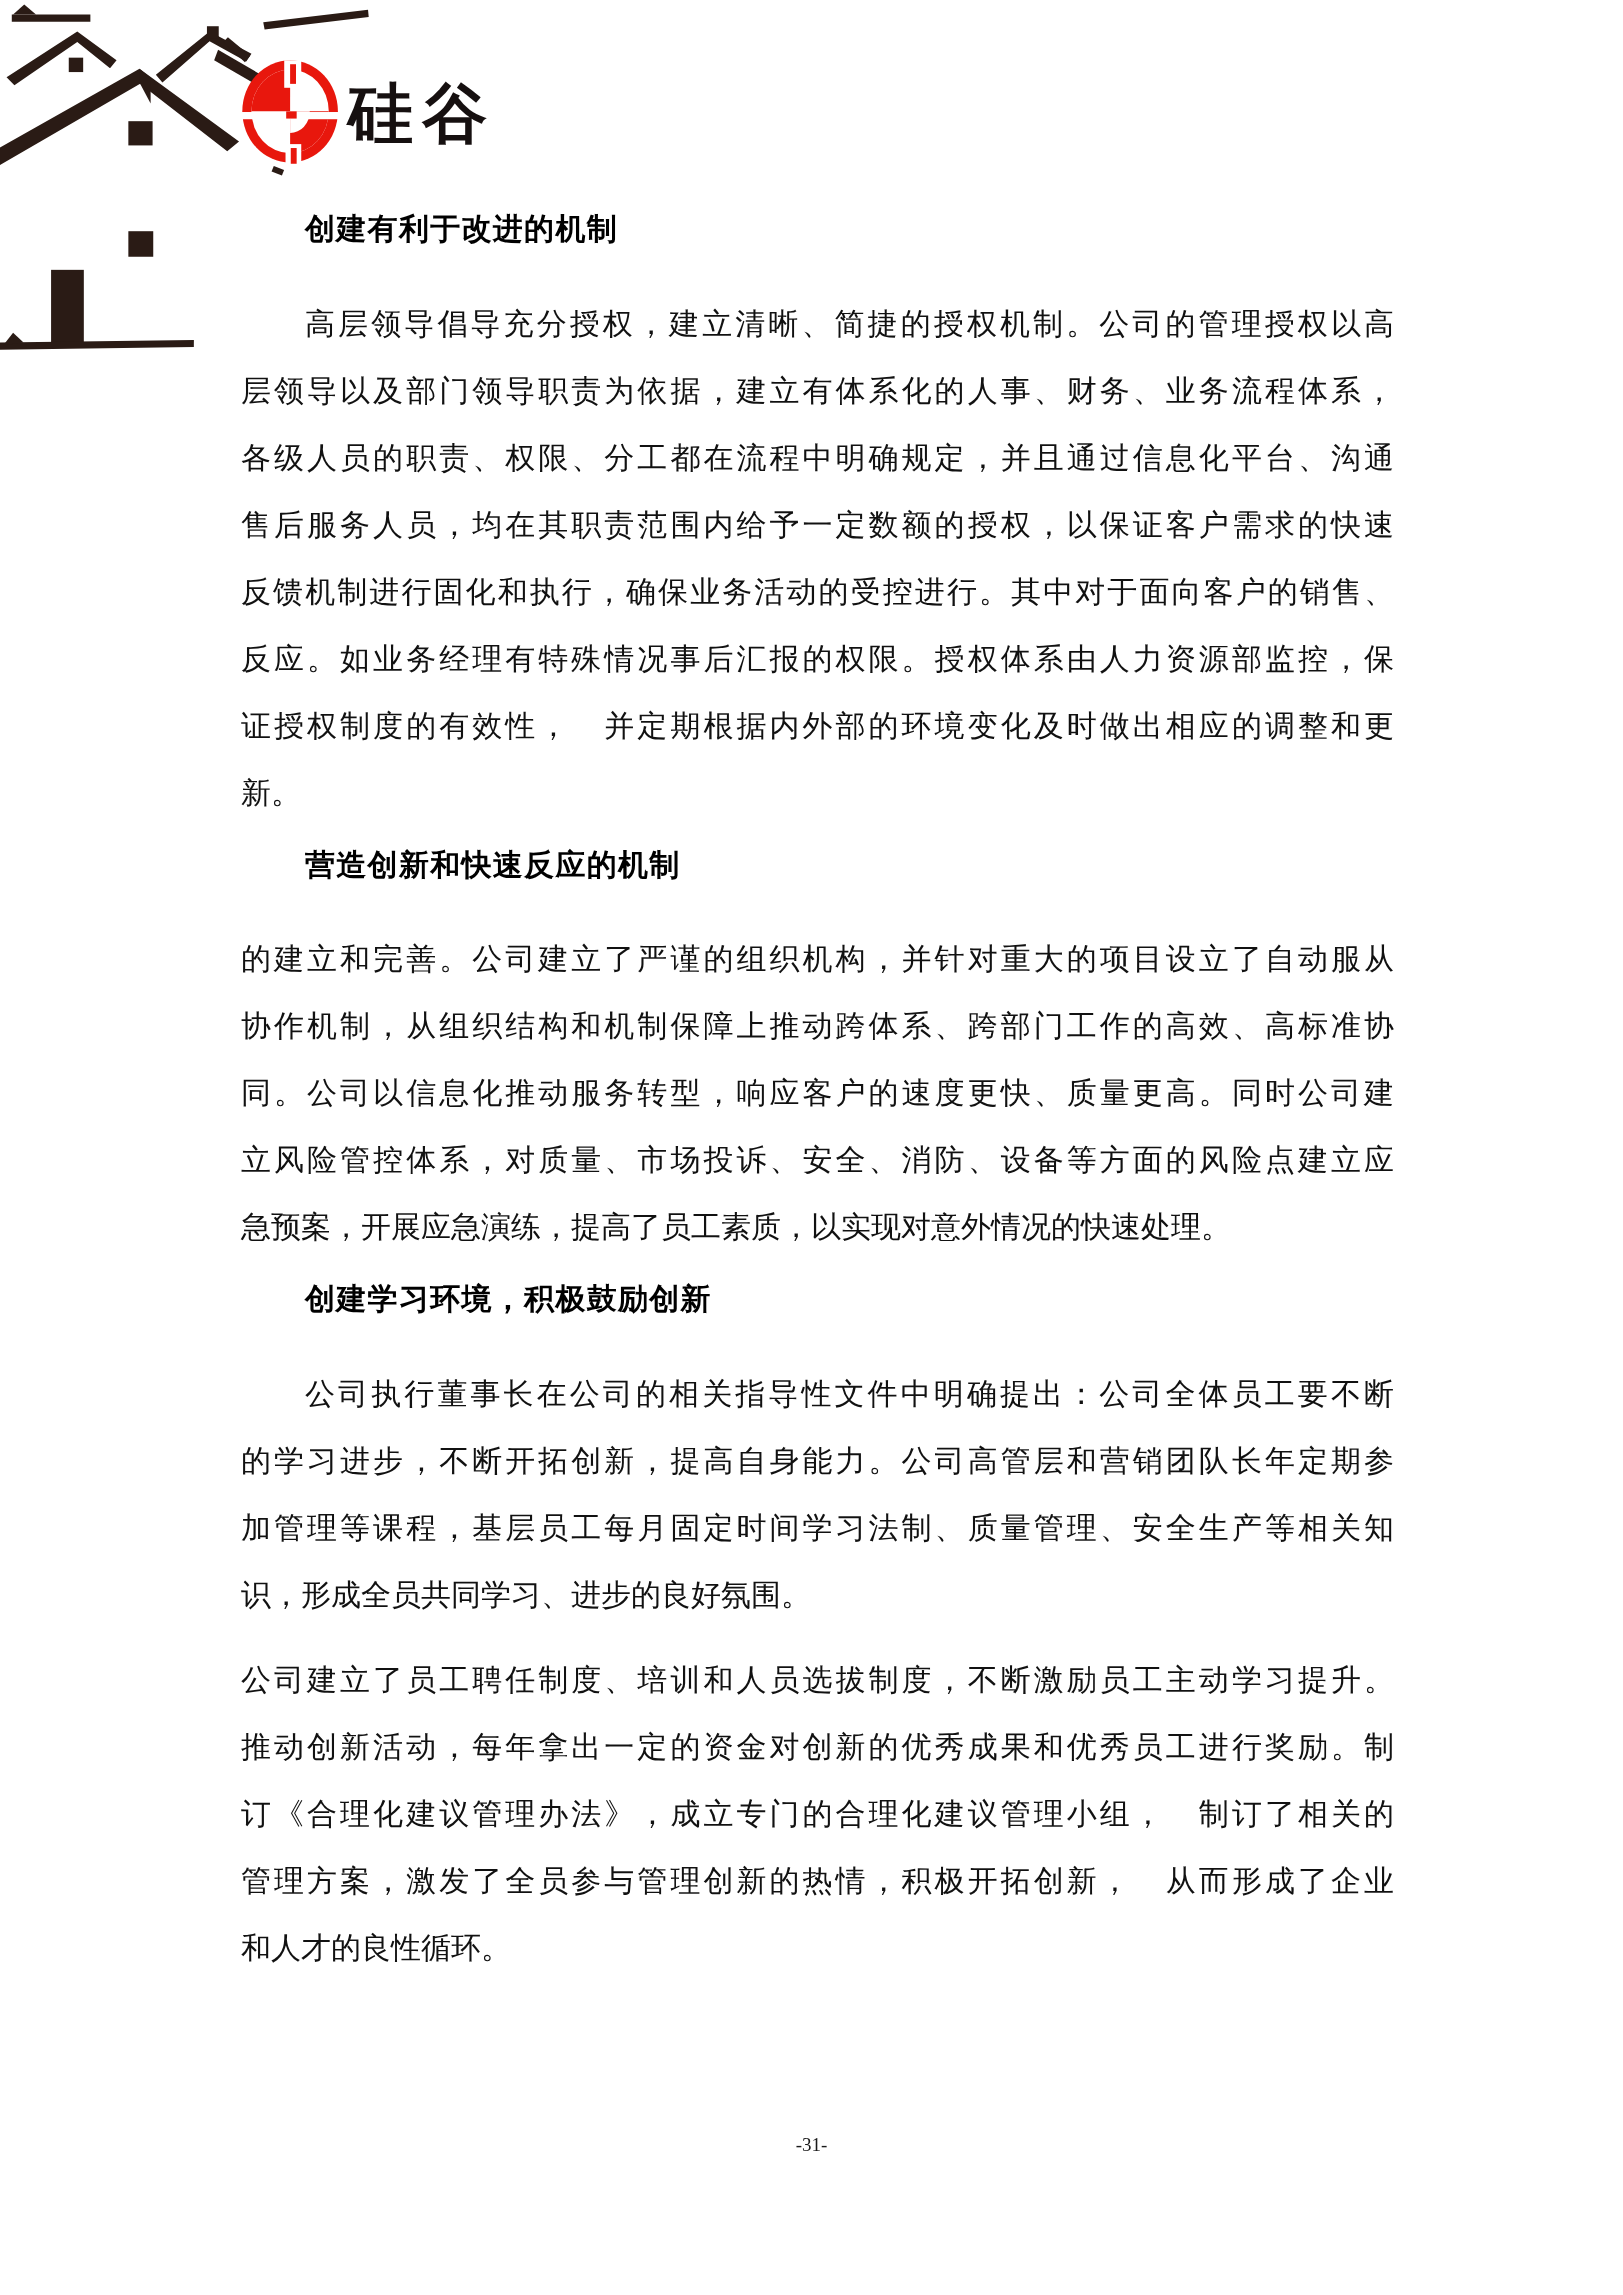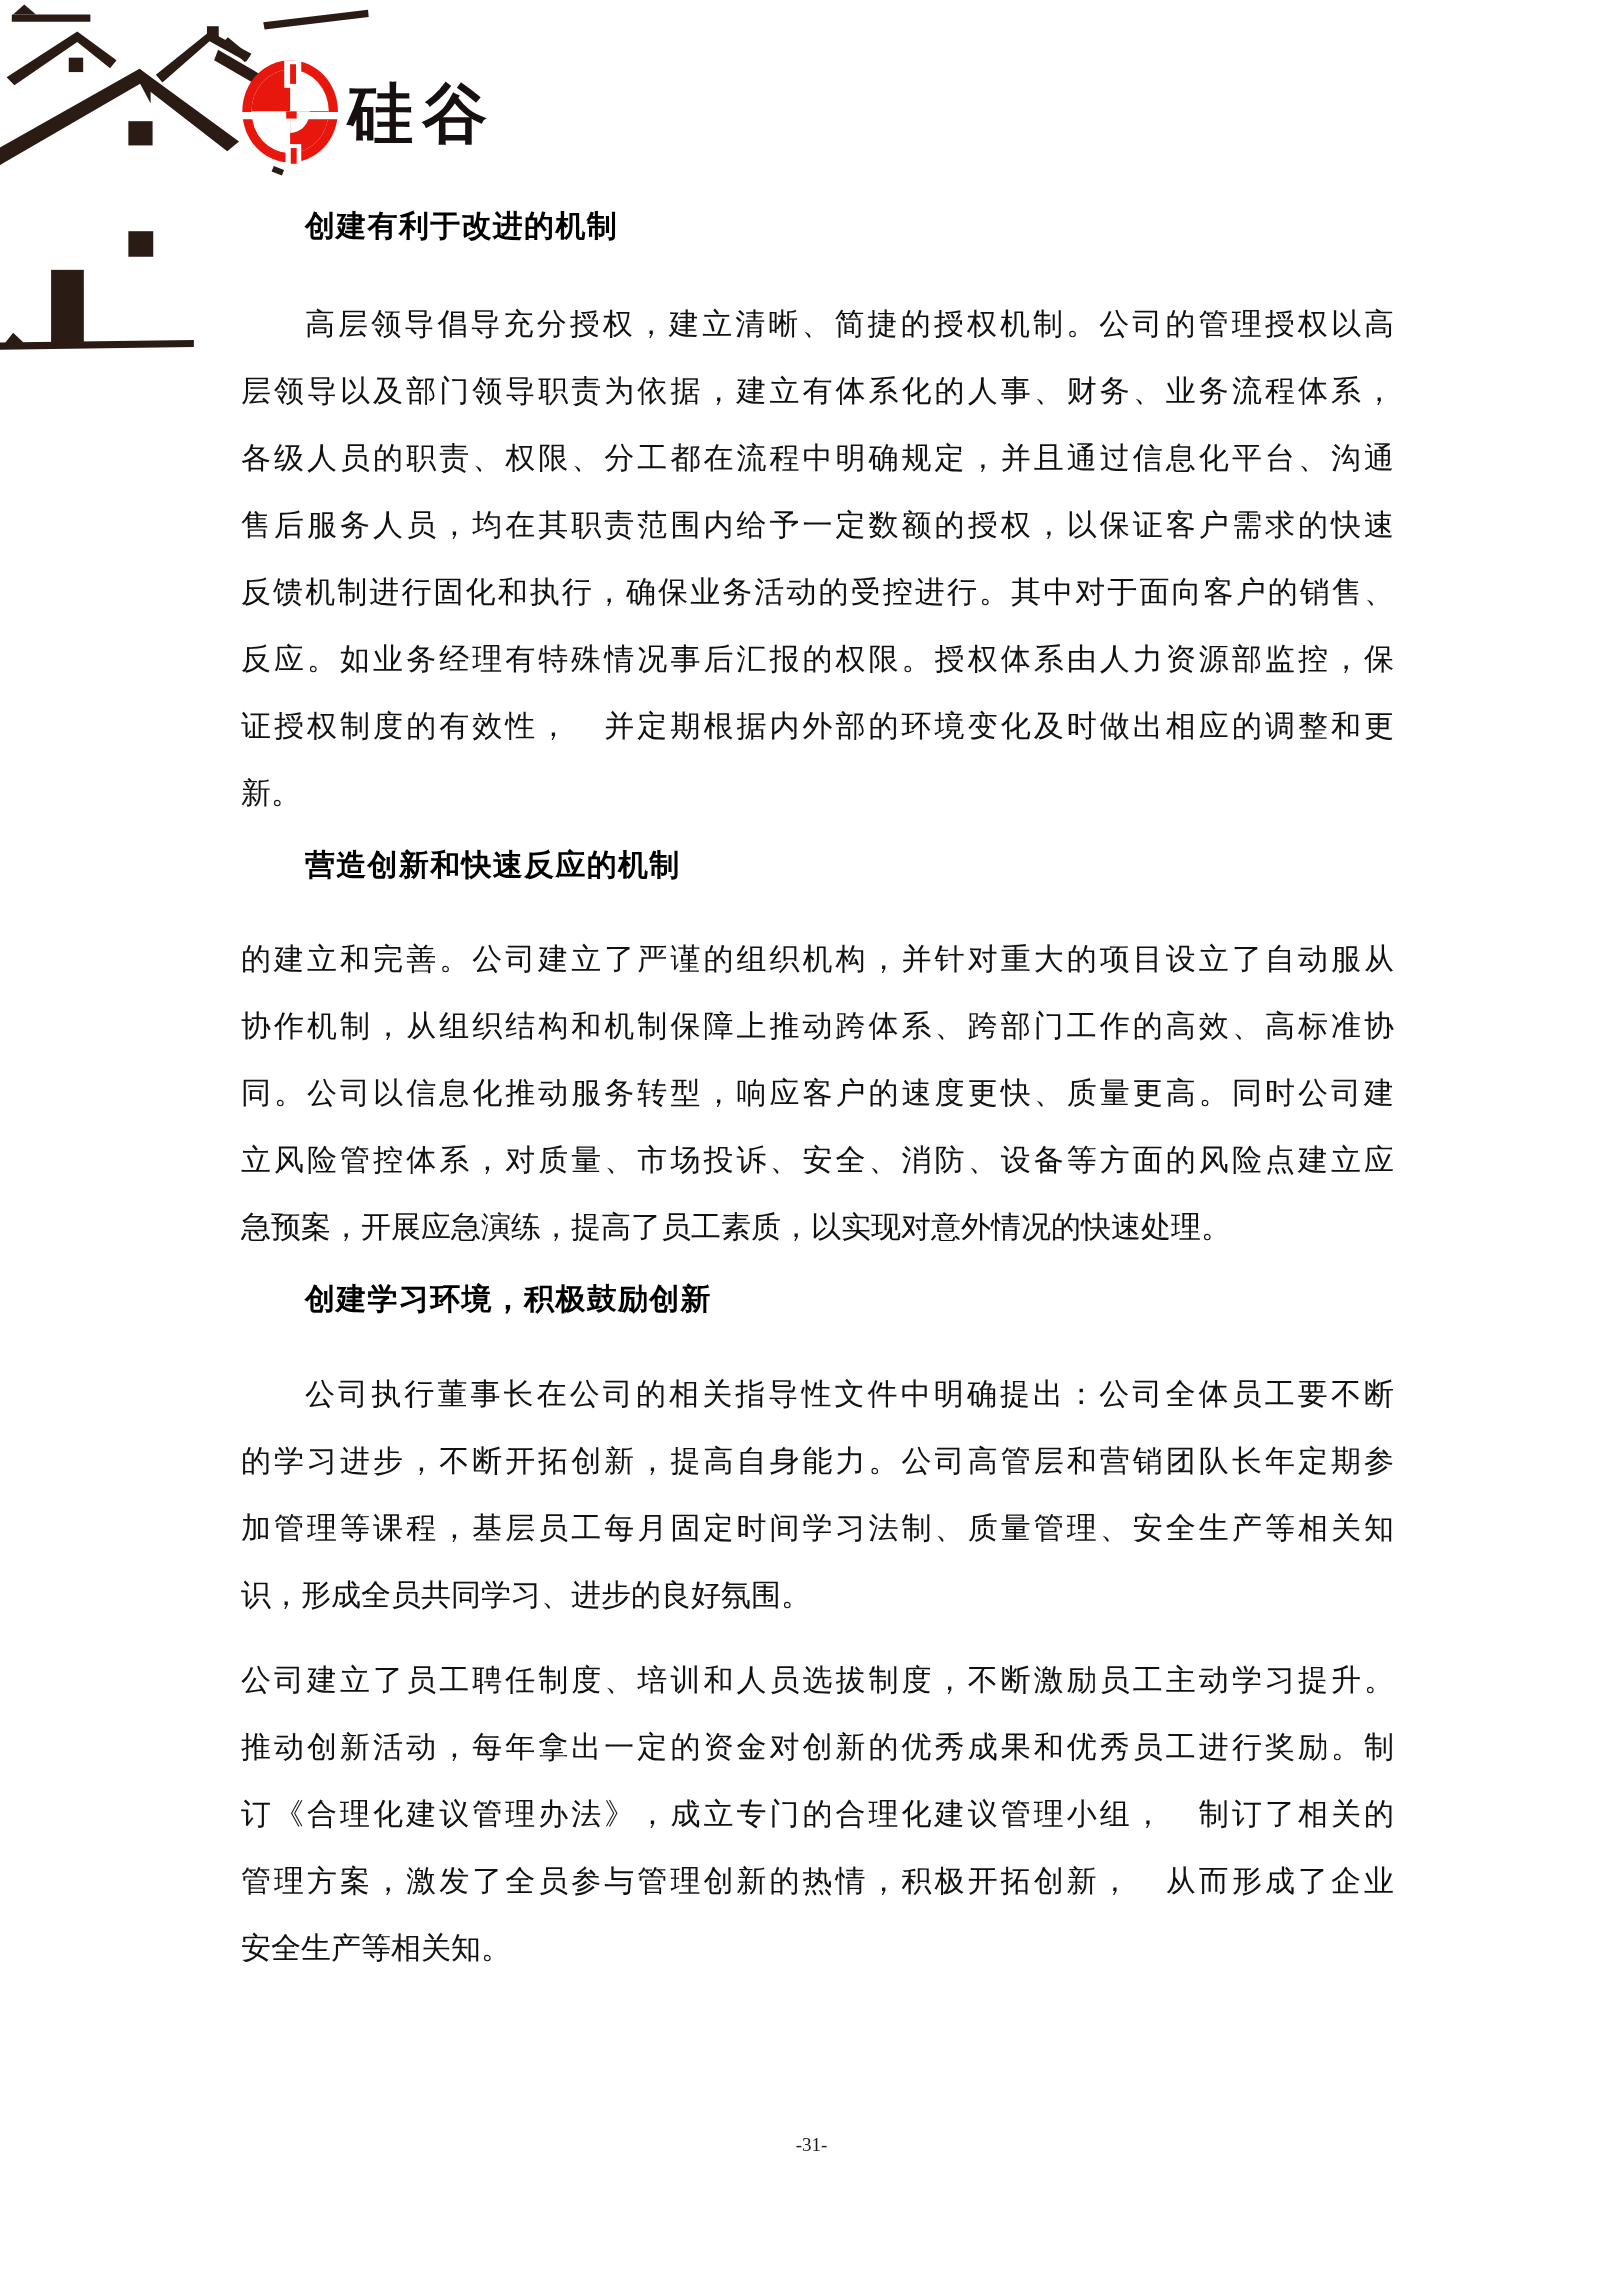--- a/index.html
+++ b/index.html
@@ -25,21 +25,21 @@
   }
   .heading{
     margin:5.2px 0 27.5px 0;
     padding-left:64px;
     font-family:"Liberation Sans","DejaVu Sans",sans-serif;
     font-weight:700;
     font-size:30px;line-height:67px;
     letter-spacing:1.3px;
     color:#000000;
   }
-  .heading:first-child{margin-top:0;font-family:Liberation Mono, monospace;}
+  .heading:first-child{margin-top:0;}
   .para{margin:0;}
   .para.spaced{margin-top:18.3px;}
   .line{
     font-size:30px;line-height:67px;
     color:#111111;
     text-align:justify;
     text-align-last:justify;
   }
   .line.indent{padding-left:64px;}
   .line.last{text-align-last:left;}
@@ -129,21 +129,21 @@
         <div class="line indent">公司执行董事长在公司的相关指导性文件中明确提出：公司全体员工要不断</div>
         <div class="line">的学习进步，不断开拓创新，提高自身能力。公司高管层和营销团队长年定期参</div>
         <div class="line">加管理等课程，基层员工每月固定时间学习法制、质量管理、安全生产等相关知</div>
         <div class="line last">识，形成全员共同学习、进步的良好氛围。</div>
       </div>
       <div class="para spaced">
         <div class="line">公司建立了员工聘任制度、培训和人员选拔制度，不断激励员工主动学习提升。</div>
         <div class="line">推动创新活动，每年拿出一定的资金对创新的优秀成果和优秀员工进行奖励。制</div>
         <div class="line">订《合理化建议管理办法》，成立专门的合理化建议管理小组，　制订了相关的</div>
         <div class="line">管理方案，激发了全员参与管理创新的热情，积极开拓创新，　从而形成了企业</div>
-        <div class="line last">安全生产等相关知。</div>
+        <div class="line last">和人才的良性循环。</div>
       </div>
     </main>
 
   <footer>
     <div class="page-number">-31-</div>
   </footer>
 
 </div>
 
 

